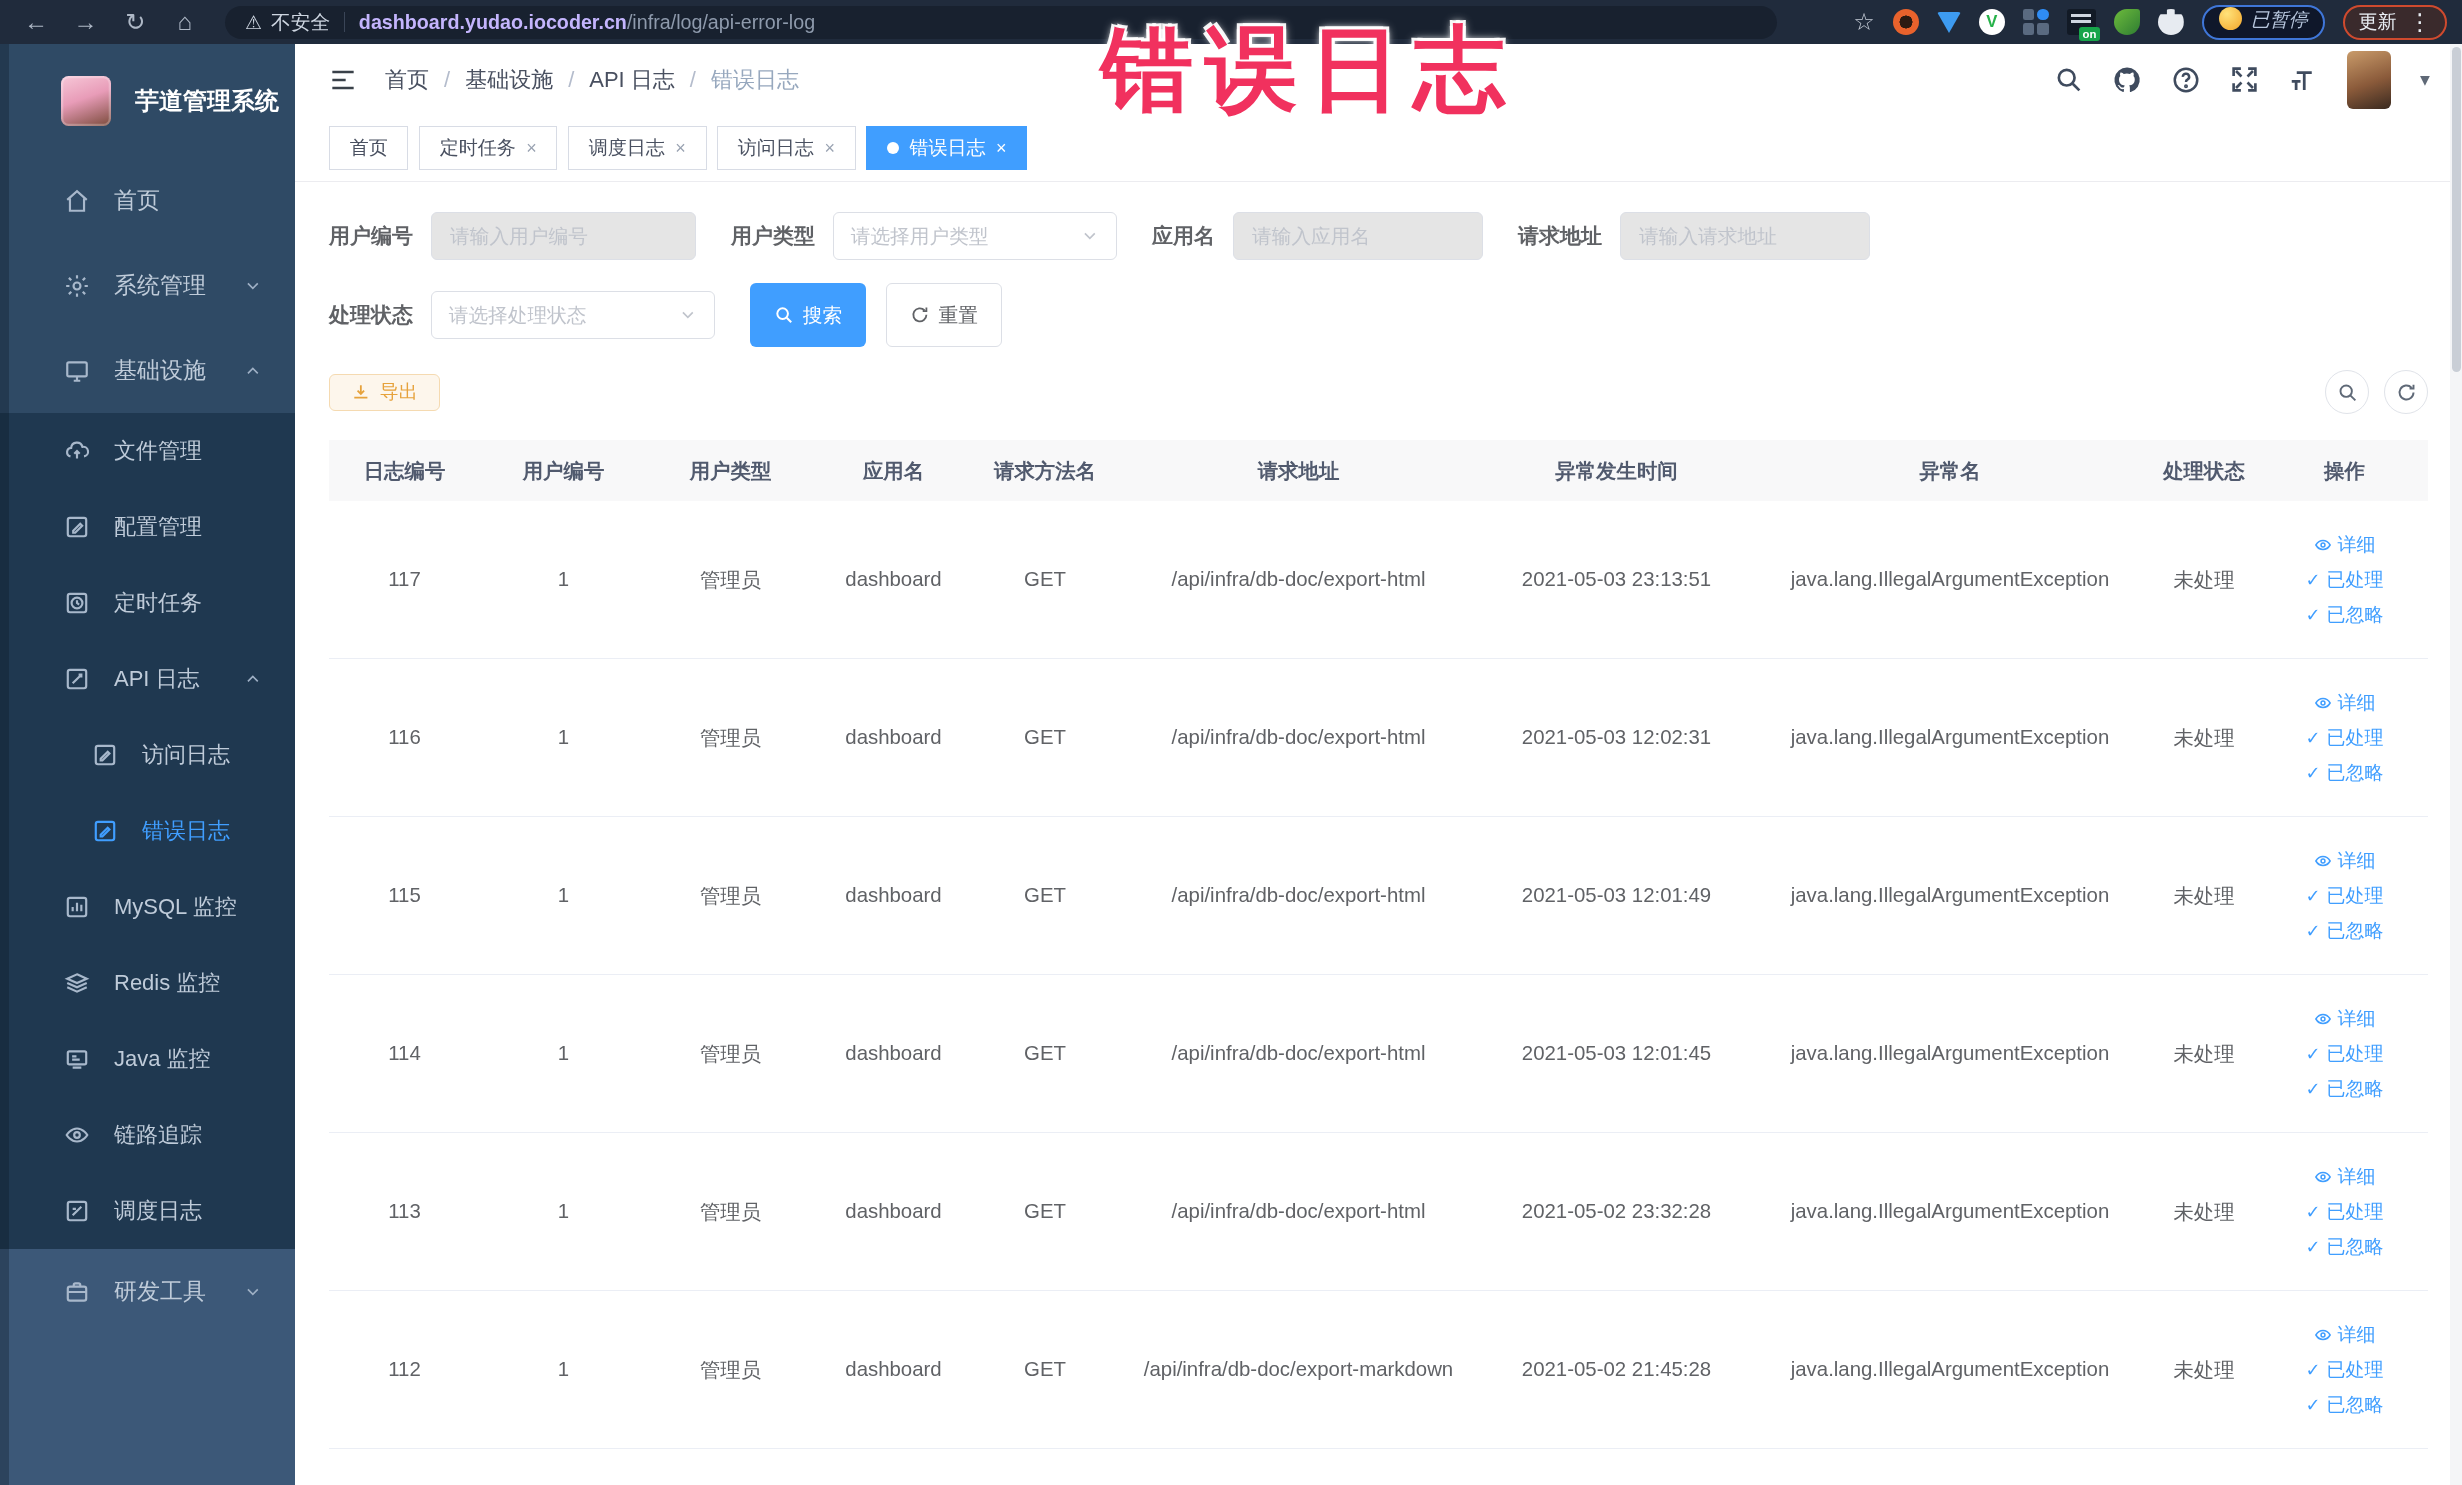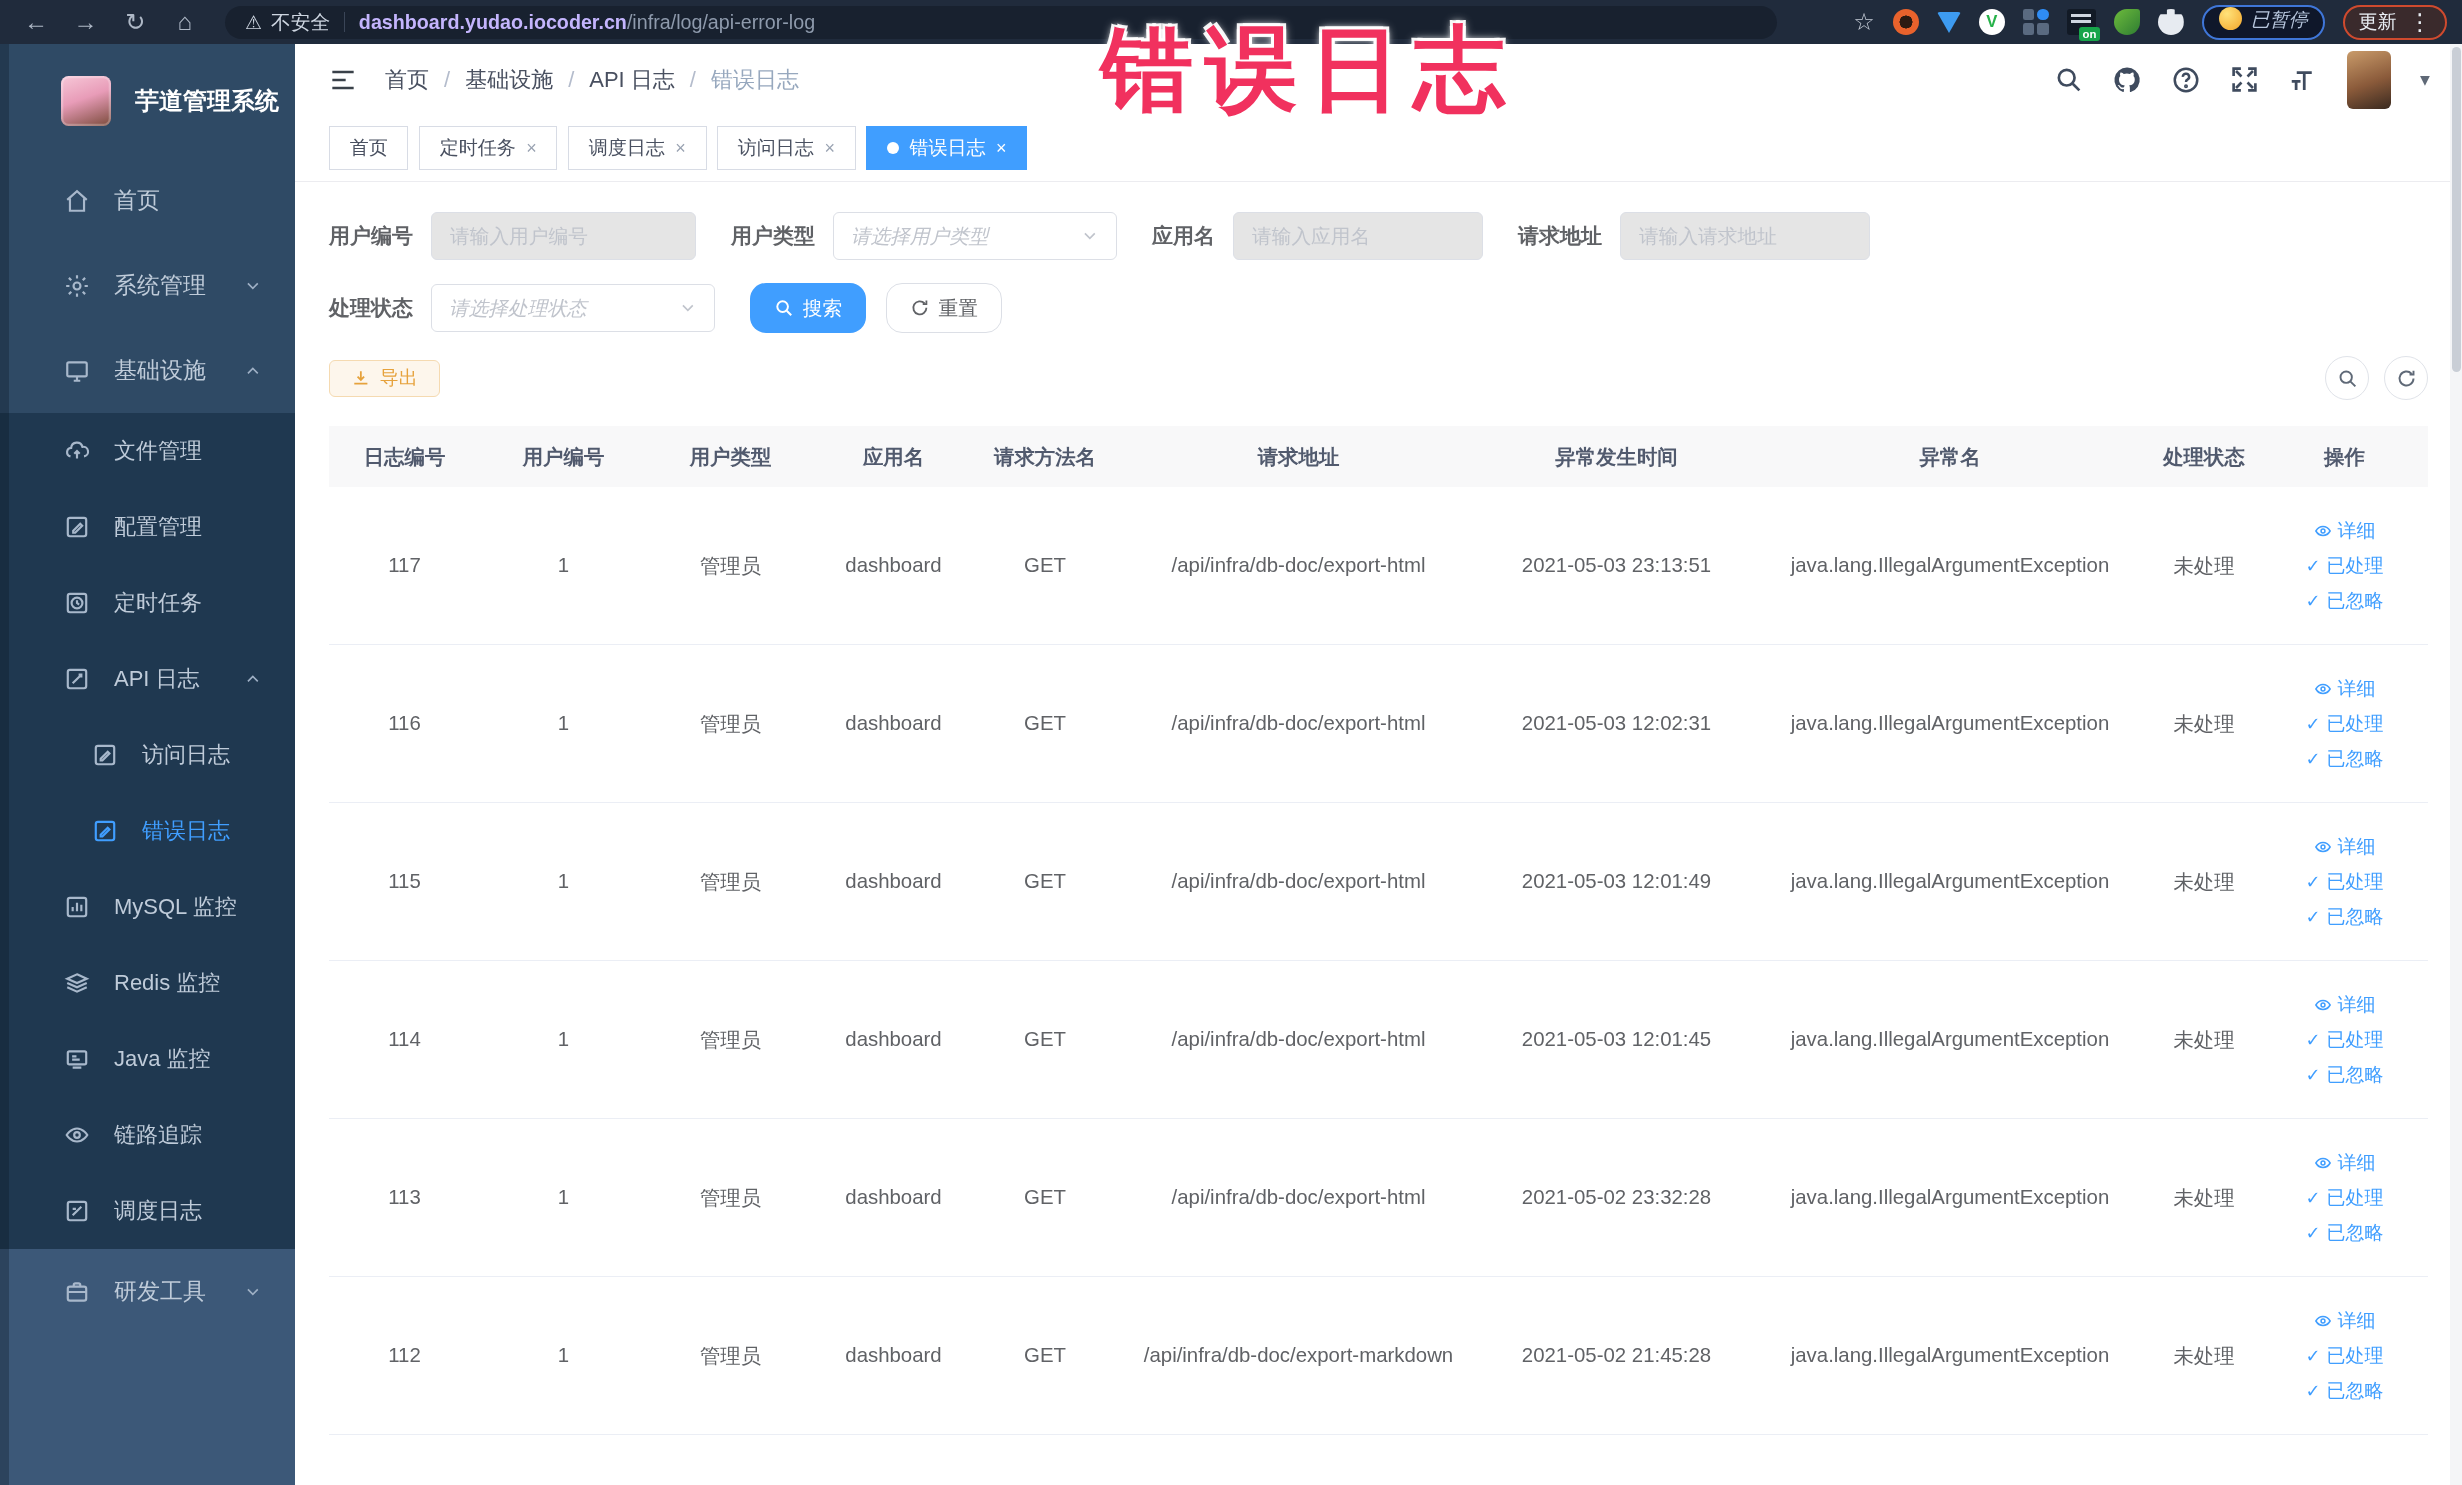--- a/index.html
+++ b/index.html
@@ -74,27 +74,27 @@
   .tab.active .dot { width:12px; height:12px; border-radius:50%; background:#fff; }
   .tab.active .x { color:#fff; }
 
   .content { flex:1; padding:30px 34px 0; background:#fff; }
   .frow { display:flex; align-items:center; margin-bottom:23px; }
   .fgroup { display:flex; align-items:center; gap:18px; margin-right:35px; }
   .flabel { font-size:21px; font-weight:700; color:#606266; white-space:nowrap; }
   .finput { height:48px; border:1.5px solid #dcdfe6; border-radius:6px; padding:0 18px; font-size:19.7px; color:#606266; outline:none; background:#e5e5e5; }
   .finput::placeholder { color:#c0c4cc; }
   .w350 { width:265px; } .w330 { width:250px; }
-  .fselect { width:284px; height:48px; border:1.5px solid #dcdfe6; border-radius:6px; display:flex; align-items:center; padding:0 16.7px; background:#fff; cursor:pointer;font-style:italic; }
+  .fselect { width:284px; height:48px; border:1.5px solid #dcdfe6; border-radius:6px; display:flex; align-items:center; padding:0 16.7px; background:#fff; cursor:pointer; }
   .fselect .ph { font-size:19.7px; color:#c0c4cc; }
   .fselect .chev { margin-left:auto; color:#c0c4cc; }
   .daterange { width:348px; height:48px; border:1.5px solid #dcdfe6; border-radius:6px; display:flex; align-items:center; padding:0 15px; gap:15px; font-size:19px; color:#c0c4cc; background:#fff; cursor:pointer; }
   .daterange .cal { color:#c0c4cc; }
   .daterange .sep { color:#a8adb5; }
-  .btn { height:50px; border-radius:16px; font-size:19.7px; display:flex; gap:9px; align-items:center; padding:0 23px; cursor:pointer; border:1.5px solid transparent; }
+  .btn { height:64px; border-radius:6px; font-size:19.7px; display:flex; gap:9px; align-items:center; padding:0 23px; cursor:pointer; border:1.5px solid transparent; }
   .btn-search { background:#409EFF; color:#fff; margin-right:19.7px; }
   .btn-reset { background:#fff; color:#606266; border-color:#dcdfe6; }
 
   .toolbar-row { display:flex; align-items:center; justify-content:space-between; margin-top:4.5px; }
   .btn-export { height:37px; padding:0 21px; background:#fdf6ec; border:1.5px solid #f5dab1; color:#E6A23C; border-radius:6px; font-size:19px; display:inline-flex; gap:9px; align-items:center; cursor:pointer; }
   .circ-wrap { display:flex; align-items:center; gap:15px; }
   .circle-btn { width:44px; height:44px; border-radius:50%; border:1.5px solid #e0e3e9; display:flex; align-items:center; justify-content:center; color:#5f6977; background:#fff; cursor:pointer; }
 
   .table { margin-top:26px; width:100%; }
   .t-head, .t-row { display:grid; grid-template-columns:151px 167px 167px 159px 144px 363px 273px 394px 114px 1fr; align-items:center; }

